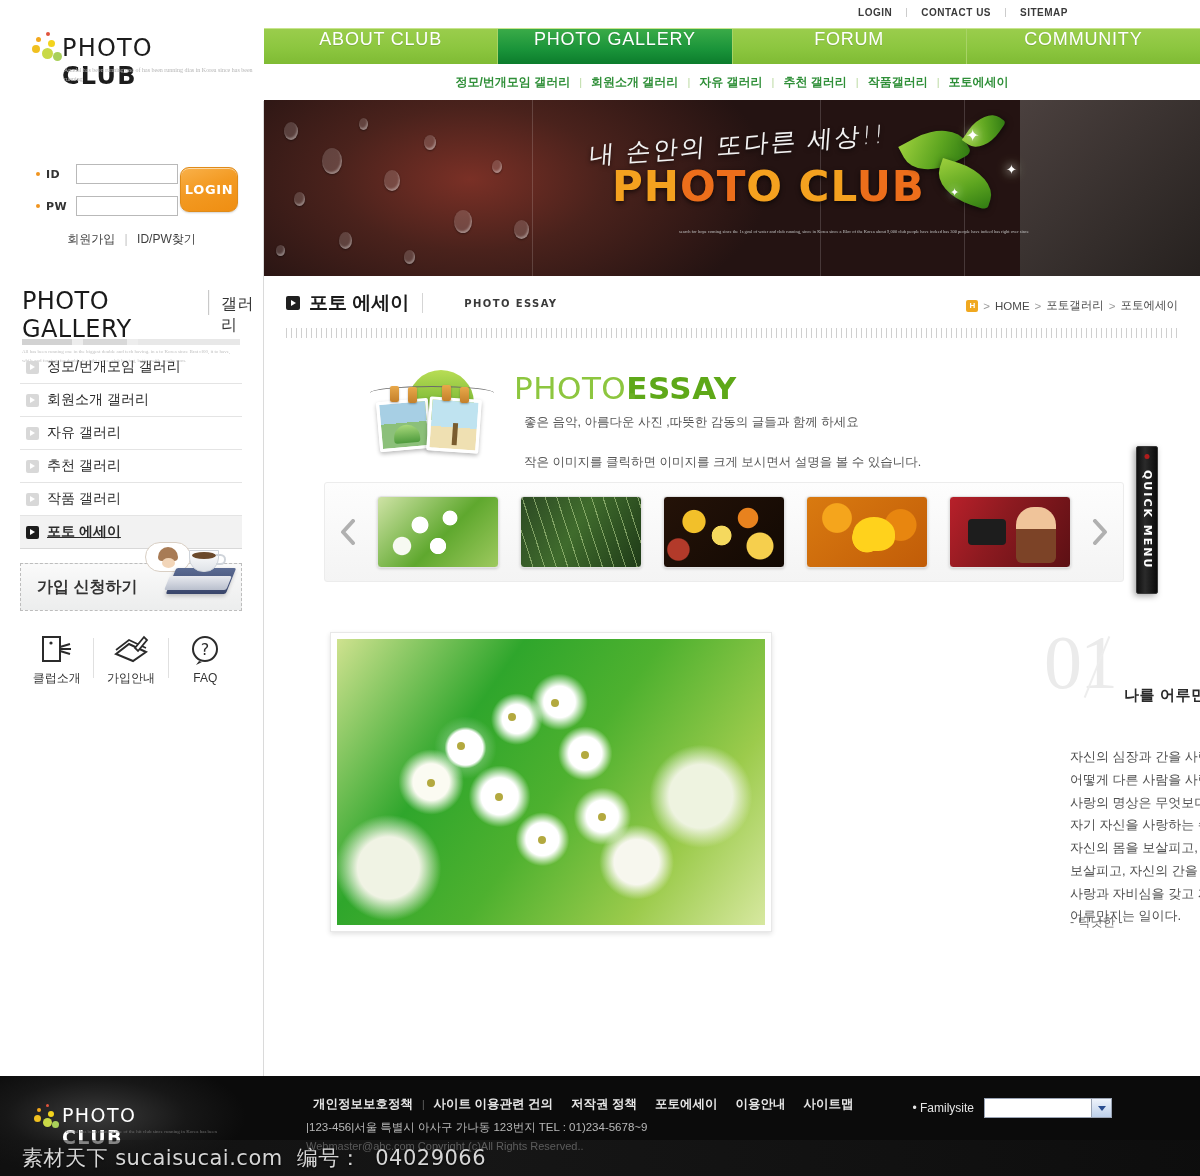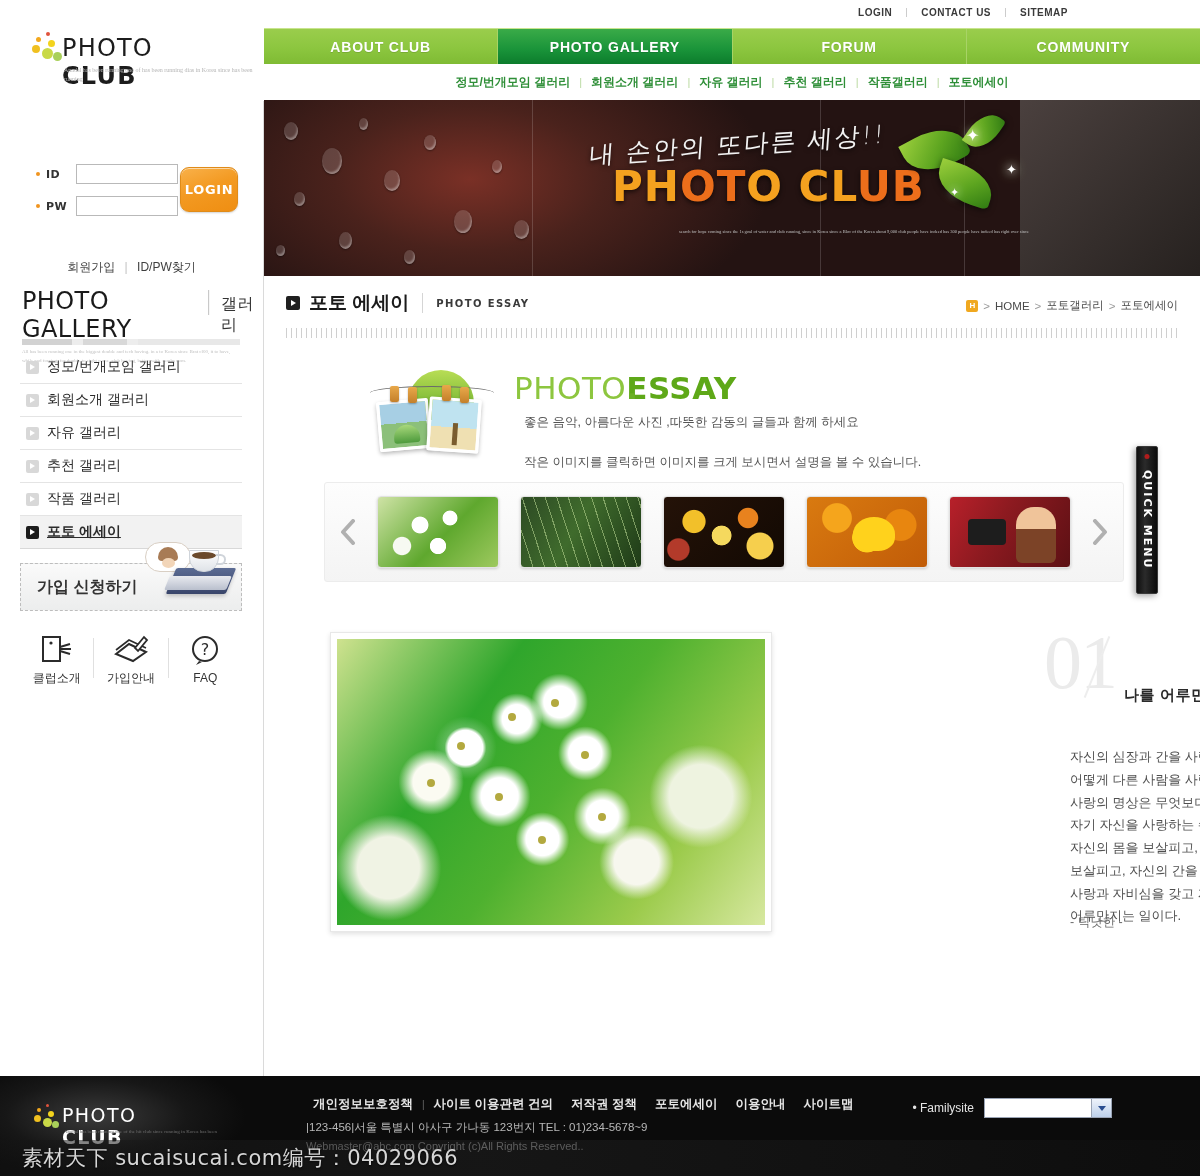--- a/index.html
+++ b/index.html
@@ -51,22 +51,22 @@
   
   .mainnav {
     position: absolute; left: 264px; top: 28px;
     width: 936px; height: 36px;
     display: flex;
     background: #8fc640;
     border-top: 1px solid #c8e48e;
   }
   .navitem {
     flex: 1 1 0; position: relative;
-    display: flex; align-items: center; justify-content: center;
-    color: #ffffff; font-size: 14px; font-weight: bold; letter-spacing: 0.8px;
+    display: flex; justify-content: center;
+    color: #ffffff; font-size: 18px; font-weight: normal; letter-spacing: 0.8px;
     background: linear-gradient(180deg, #9acd4c 0%, #8cc63f 55%, #7fbb34 100%);
     border-right: 1px solid #a8d366;
     text-shadow: 0 1px 0 rgba(0,0,0,.12);
     cursor: pointer;
   }
   .navitem:last-child { border-right: none; }
   .navitem.active {
     background: linear-gradient(180deg, #3aab48 0%, #199339 60%, #0c7c2c 100%);
   }
   .nav-arrow {
@@ -168,21 +168,21 @@
     position: absolute; left: 180px; top: 166px; width: 58px; height: 45px;
     border-radius: 9px; border: 1px solid #e08b18;
     background: linear-gradient(160deg,#f9b14a 0%, #f39a22 45%, #ef8e12 100%);
     color: #fff; font-size: 13px; font-weight: bold; letter-spacing: .6px;
     display: flex; align-items: center; justify-content: center;
     font-family: "DejaVu Sans", sans-serif;
     box-shadow: inset 0 1px 0 rgba(255,255,255,.55), 0 1px 2px rgba(0,0,0,.18);
     cursor: pointer;
   }
   .login-links { position: absolute; left: 0; top: 228px; width: 263px;
-                 text-align: center; font-size: 12px; color: #3e3e3e; margin-top: 28px; }
+                 text-align: center; font-size: 12px; color: #3e3e3e; }
   .login-links a { color: #3e3e3e; text-decoration: none; padding: 0 6px; }
   .login-links .divi { color: #c4c4c4; }
 
   
   .side-head { position: absolute; left: 22px; top: 186px; }
   .side-head-main { font-size: 24px; color: #1a1a1a; letter-spacing: .4px;
                     font-family: "DejaVu Sans", sans-serif; display: flex; align-items: baseline; gap: 8px; }
   .side-head-main .bar { color: #c9c9c9; font-weight: 300; }
   .side-head-main .kr { font-size: 16px; color: #333; }
   .side-head-tag { margin-top: 5px; width: 215px; font-size: 5px; line-height: 1.7;
@@ -242,21 +242,21 @@
   .content { position: absolute; left: 264px; top: 276px; width: 936px; height: 800px; background: #fff; }
 
   .page-head { position: absolute; left: 22px; top: 14px; display: flex; align-items: center; gap: 9px; }
   .ph-sq { width: 14px; height: 14px; background: #1f1f1f; border-radius: 2px;
            display: flex; align-items: center; justify-content: center; }
   .ph-sq i { width: 0; height: 0; border-top: 3.5px solid transparent;
              border-bottom: 3.5px solid transparent; border-left: 5px solid #fff; }
   .ph-kr { font-size: 19px; font-weight: bold; color: #1a1a1a; }
   .ph-div { width: 1px; height: 20px; background: #d5d5d5; margin: 0 4px; }
   .ph-en { font-size: 10px; font-weight: bold; letter-spacing: 1.4px; color: #3a3a3a;
-           font-family: "DejaVu Sans", sans-serif; }
+           font-family: "DejaVu Sans", sans-serif; margin-left: 28px; }
 
   .crumb { position: absolute; right: 22px; top: 22px; display: flex; align-items: center;
            gap: 5px; font-size: 11.5px; color: #4a4a4a; }
   .crumb .homebox { width: 12px; height: 12px; background: #f0a81f; border-radius: 2px;
                     display: flex; align-items: center; justify-content: center;
                     color: #fff; font-size: 8px; font-weight: bold; }
   .crumb .gt { color: #9a9a9a; }
 
   .dotrule { position: absolute; left: 22px; top: 52px; width: 892px; height: 10px;
              background: repeating-linear-gradient(90deg, #cfcfcf 0 1px, transparent 1px 5px); }
@@ -399,21 +399,21 @@
   .fs-select { width: 128px; height: 20px; border: 1px solid #9aa4b5; background: #fff;
                display: flex; align-items: center; justify-content: flex-end; cursor: pointer; }
   .fs-arrow { width: 20px; height: 18px; background: linear-gradient(180deg,#eef3fb,#bdd0ea);
               border-left: 1px solid #9aa4b5; display: flex; align-items: center; justify-content: center; }
   .fs-arrow i { width: 0; height: 0; border-left: 4px solid transparent;
                 border-right: 4px solid transparent; border-top: 5px solid #2a4d8f; }
 
   
   .watermark {
     position: absolute; left: 0; top: 1140px; width: 1200px; height: 36px;
-    display: flex; align-items: center; padding-left: 22px;
+    display: flex; align-items: center; gap: 14px; padding-left: 22px;
     color: #d6d6d6; font-size: 21px; letter-spacing: .5px;
     font-family: "DejaVu Sans", sans-serif;
     background: linear-gradient(90deg, rgba(20,20,20,.55), rgba(35,35,35,.45) 40%, rgba(15,15,15,.6));
     text-shadow: 0 1px 2px rgba(0,0,0,.8);
   }
 </style>
 </head>
 <body>
 
 <div class="topbar">

